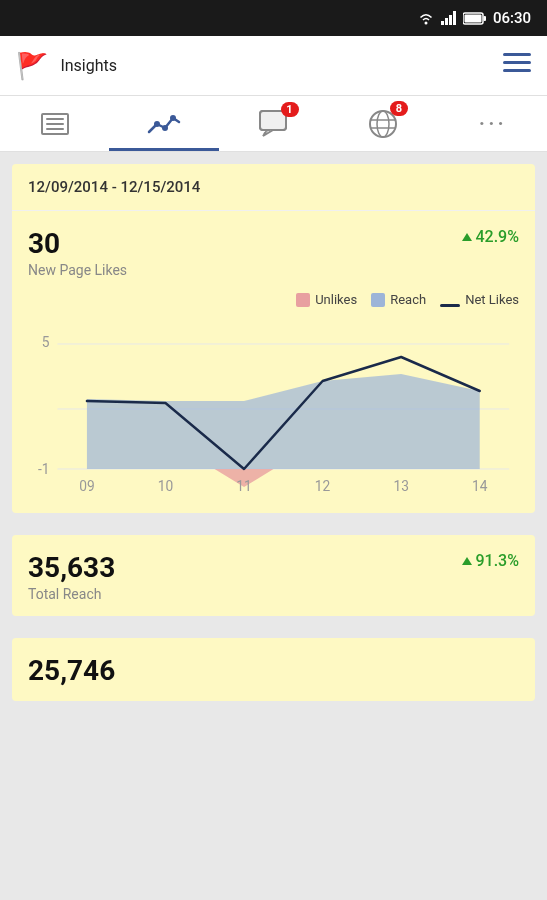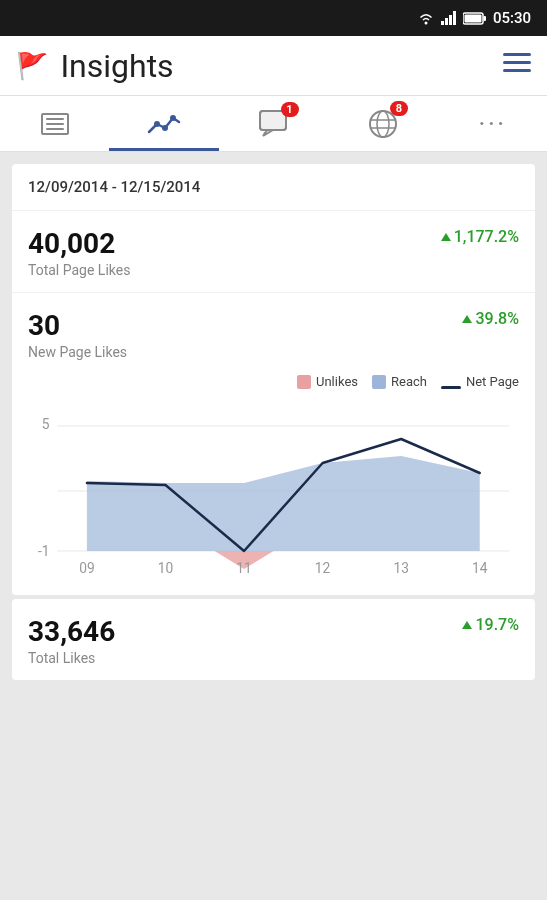--- a/index.html
+++ b/index.html
@@ -44,21 +44,21 @@
     }
     .header-left {
       display: flex;
       align-items: center;
       gap: 12px;
     }
     .flag-icon {
       font-size: 26px;
     }
     .header-title {
-      font-size: 32px;
+      font-size: 16px;
       font-weight: 400;
       color: #222;
     }
     .menu-icon {
       font-size: 22px;
       color: #3b5998;
       cursor: pointer;
     }
 
     
@@ -133,23 +133,23 @@
 
     
     .main-content {
       background: #e8e8e8;
       height: calc(900px - 36px - 60px - 56px);
       overflow-y: auto;
       padding: 12px;
     }
 
     .card {
-      background: #ffffff;
+      background: #fef9c3;
       border-radius: 4px;
-      margin-bottom: 4px;
+      margin-bottom: 22px;
       padding: 0;
       overflow: hidden;
     }
 
     .date-range {
       padding: 14px 16px;
       font-size: 15px;
       color: #333;
       font-weight: 500;
       border-bottom: 1px solid #f0f0f0;
@@ -262,21 +262,21 @@
       <rect x="4" y="7" width="3" height="7" fill="white"></rect>
       <rect x="8" y="4" width="3" height="10" fill="white"></rect>
       <rect x="12" y="0" width="3" height="14" fill="white"></rect>
     </svg>
 
     <svg width="24" height="13" viewBox="0 0 24 13">
       <rect x="0" y="1" width="20" height="11" rx="2" fill="none" stroke="white" stroke-width="1.5"></rect>
       <rect x="20.5" y="4" width="2.5" height="5" rx="1" fill="white"></rect>
       <rect x="1.5" y="2.5" width="17" height="8" rx="1" fill="white"></rect>
     </svg>
-    <span class="status-time">05:30</span>
+    <span class="status-time">06:30</span>
   </div>
 </div>
 
 <div class="header">
   <div class="header-left">
     <span class="flag-icon">🚩</span>
     <span class="header-title">Insights</span>
   </div>
   <div class="menu-icon">
     <svg width="28" height="20" viewBox="0 0 28 20">
@@ -333,55 +333,44 @@
   <div class="tab-item">
     <span style="font-size:28px;color:#888;letter-spacing:2px;line-height:1">···</span>
   </div>
 </div>
 
 <div class="main-content">
   <div class="card">
 
     <div class="date-range">12/09/2014 - 12/15/2014</div>
 
-    <div class="metric-section">
-      <div class="metric-row">
-        <div>
-          <div class="metric-value">40,002</div>
-          <div class="metric-label">Total Page Likes</div>
-        </div>
-        <div class="metric-change positive">
-          <span class="arrow-up"></span><span>1,177.2%</span>
-        </div>
-      </div>
-    </div>
 
     <div class="metric-section">
       <div class="metric-row">
         <div>
           <div class="metric-value">30</div>
           <div class="metric-label">New Page Likes</div>
         </div>
         <div class="metric-change positive">
-          <span class="arrow-up"></span><span>39.8%</span>
+          <span class="arrow-up"></span><span>42.9%</span>
         </div>
       </div>
 
       <div class="chart-legend" style="margin-top:14px;">
         <div class="legend-item">
           <div class="legend-swatch unlikes"></div>
           <span>Unlikes</span>
         </div>
         <div class="legend-item">
           <div class="legend-swatch likes"></div>
           <span>Reach</span>
         </div>
         <div class="legend-item">
           <div class="legend-swatch net-likes"></div>
-          <span>Net Page</span>
+          <span>Net Likes</span>
         </div>
       </div>
 
       <div class="chart-section" style="padding:0; margin-top:8px;">
         <div class="chart-container">
           <svg class="chart-svg" viewBox="0 0 500 180" preserveAspectRatio="none">
 
             <text x="22" y="28" font-size="14" fill="#999" text-anchor="end">5</text>
             <text x="22" y="155" font-size="14" fill="#999" text-anchor="end">-1</text>
 
@@ -404,23 +393,28 @@
           </svg>
         </div>
       </div>
     </div>
   </div>
 
   <div class="card">
     <div class="metric-section">
       <div class="metric-row">
         <div>
-          <div class="metric-value">33,646</div>
-          <div class="metric-label">Total Likes</div>
+          <div class="metric-value">35,633</div>
+          <div class="metric-label">Total Reach</div>
         </div>
         <div class="metric-change positive">
-          <span class="arrow-up"></span><span>19.7%</span>
+          <span class="arrow-up"></span><span>91.3%</span>
         </div>
       </div>
     </div>
   </div>
 
+  <div class="card">
+    <div class="metric-section">
+      <div class="metric-value">25,746</div>
+    </div>
+  </div>
 </div>
 
 </body></html>

